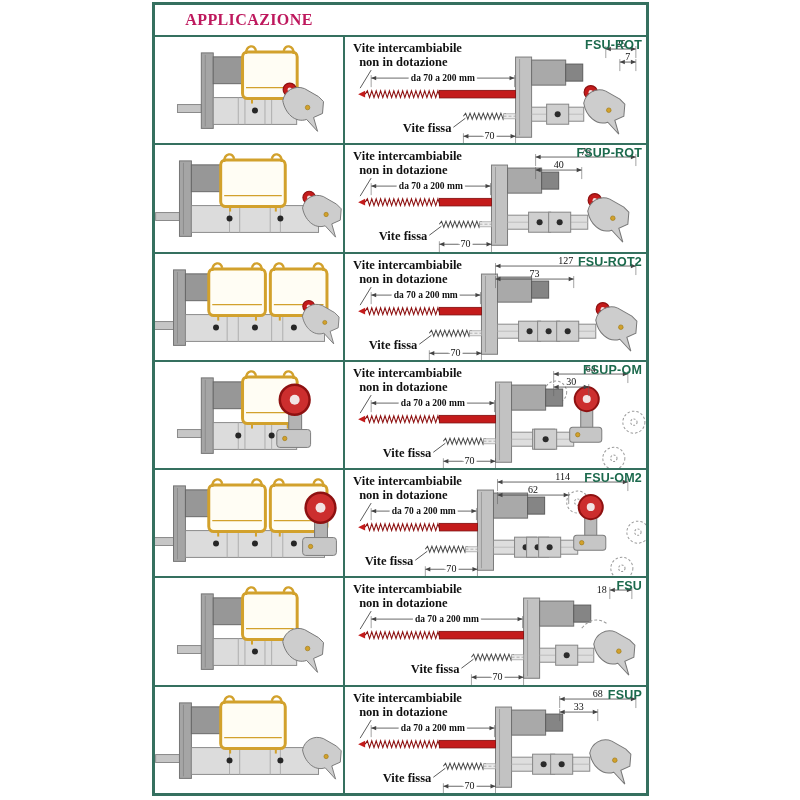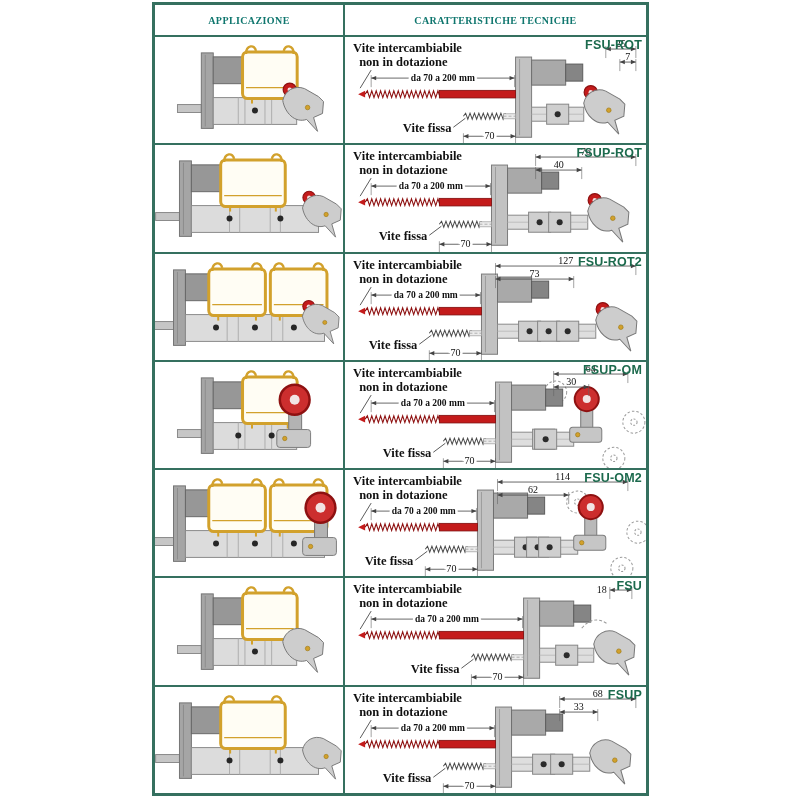--- a/index.html
+++ b/index.html
@@ -1,37 +1,36 @@
 <!DOCTYPE html>
 <html><head>
 <meta charset="utf-8">
 <style>
   html,body{margin:0;padding:0;background:#fff;}
   .page{position:relative;width:800px;height:800px;background:#ffffff;font-family:"Liberation Serif",serif;overflow:hidden;}
   .doc-table{position:absolute;left:152px;top:2px;width:497px;height:794px;border:3px solid #35705f;background:#fff;display:flex;flex-direction:column;box-sizing:border-box;}
   .thead{flex:none;height:30px;display:grid;grid-template-columns:188px 1fr;border-bottom:2px solid #35705f;}
-  .th{display:flex;align-items:center;justify-content:center;font-weight:bold;font-size:10px;color:#0f766e;letter-spacing:.4px;}
+  .th{display:flex;align-items:center;justify-content:center;font-weight:bold;font-size:16px;color:#be185d;letter-spacing:.4px;}
   .th.right{border-left:2px solid #35705f;}
   .rows{flex:1;display:flex;flex-direction:column;min-height:0;}
   .row{flex:1;display:grid;grid-template-columns:188px 1fr;border-bottom:2px solid #35705f;min-height:0;}
   .row:last-child{border-bottom:none;}
   .cell{position:relative;overflow:hidden;background:#fff;}
   .cell.tech{border-left:2px solid #35705f;}
   .cell svg{position:absolute;inset:0;width:100%;height:100%;}
   .code{position:absolute;top:1px;right:4px;z-index:2;font-family:"Liberation Sans",sans-serif;font-weight:bold;font-size:12.5px;color:#1c6a4d;letter-spacing:.2px;margin-left:45px;}
   svg text{font-family:"Liberation Serif",serif;}
 </style>
 </head>
 <body>
 
 <div class="page">
   <div class="doc-table">
     <div class="thead">
       <div class="th">APPLICAZIONE</div>
-      <div class="th right">CARATTERISTICHE TECNICHE</div>
     </div>
     <div class="rows" id="rows">
   <div class="row">
     <div class="cell app">
             <svg viewBox="0 0 188 107" preserveAspectRatio="xMidYMid meet">
               <rect x="22" y="68" width="24" height="8" fill="#c6c6c6" stroke="#8a8a8a"></rect>
               <rect x="46" y="16" width="12" height="76" fill="#a5a5a5" stroke="#757575"></rect>
               <line x1="50" y1="18" x2="50" y2="90" stroke="#8c8c8c" stroke-width="1"></line>
               <rect x="58" y="20" width="32" height="27" fill="#979797" stroke="#686868"></rect>
               <rect x="90" y="24" width="15" height="19" fill="#7b7b7b" stroke="#565656"></rect>

